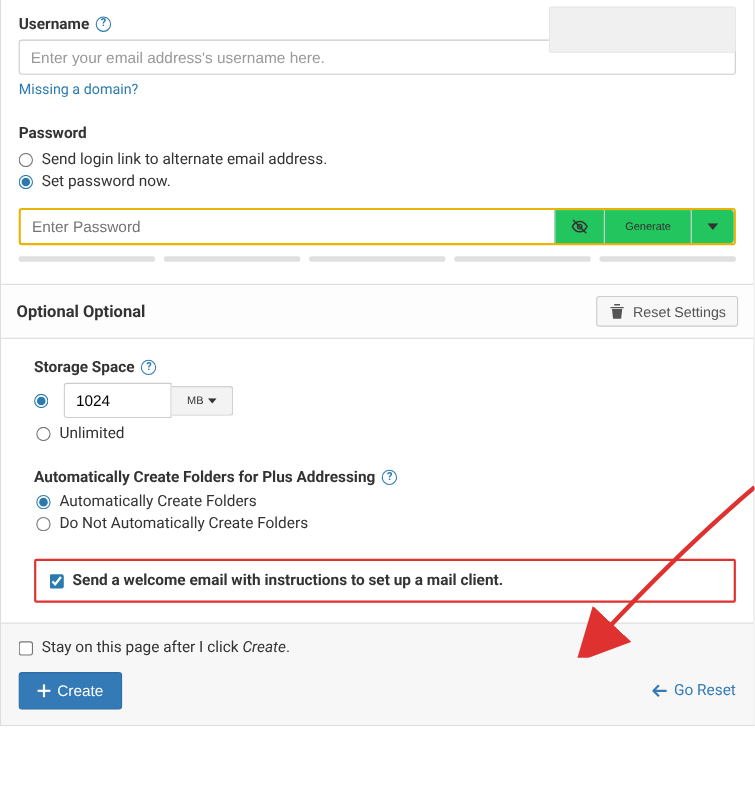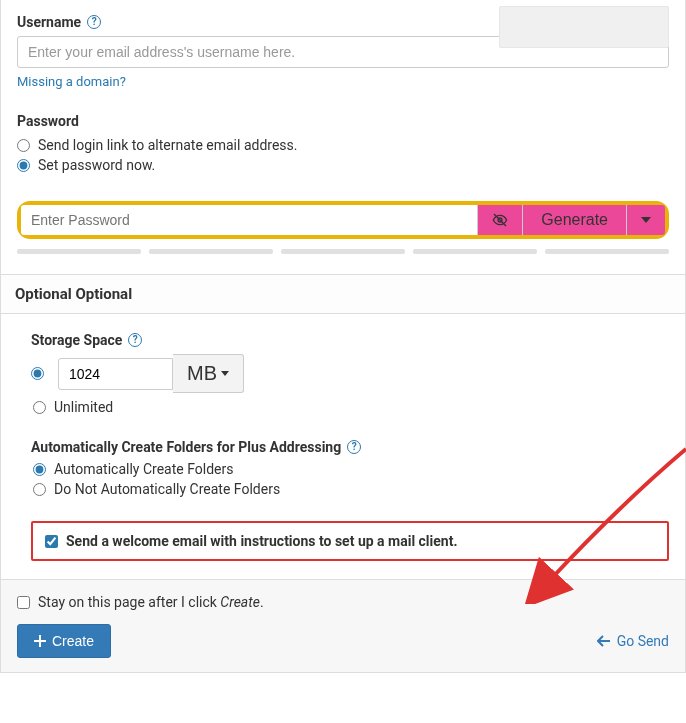--- a/index.html
+++ b/index.html
@@ -45,35 +45,35 @@
   .link-small { display: inline-block; margin-top: 6px; }
   .radio-row, .check-row {
     display: flex; align-items: center;
     margin: 4px 0;
     font-size: 14px;
     color: #333;
   }
   .radio-row input, .check-row input { margin-right: 8px; accent-color: #2a7ab0; }
   .pw-bar {
     display: flex; align-items: stretch;
-    border: 4px solid #eab308; border-radius: 13px;
-    margin-top: 28px;
+    border: 2px solid #eab308; border-radius: 3px;
+    margin-top: 16px;
   }
   .pw-bar .pw-input {
     flex: 1; border: none; outline: none;
     padding: 7px 10px; font-size: 14px;
     border-radius: 3px 0 0 3px;
   }
   .pw-btn {
     border: none; border-left: 1px solid #ccc;
-    background: #ec4899;
+    background: #22c55e;
     padding: 0 12px;
     display: flex; align-items: center; justify-content: flex-start;
     cursor: pointer;
-    font-size: 16px; color: #333;
+    font-size: 10px; color: #333;
   }
   .pw-btn.generate { padding: 0 18px; }
   .pw-btn.eye { padding: 0 14px; }
   .pw-btn.caret { padding: 0 14px; border-radius: 0 3px 3px 0; }
   .strength {
     display: flex; gap: 8px; margin-top: 10px;
   }
   .strength div {
     flex: 1; height: 5px; background: #e0e0e0; border-radius: 2px;
   }
@@ -101,26 +101,26 @@
   .opt-body {
     border-top: 1px solid #ddd;
     padding: 18px 16px 18px 30px;
     position: relative;
   }
   .storage-row {
     display: flex; align-items: center; gap: 0;
   }
   .storage-row input[type=radio] { margin-right: 14px; accent-color: #2a7ab0; }
   .storage-num {
-    width: 115px; border: 1px solid #ccc; border-radius: 3px 0 0 3px;
+    width: 98px; border: 1px solid #ccc; border-radius: 3px 0 0 3px;
     padding: 7px 10px; font-size: 14px;
   }
   .storage-unit {
     border: 1px solid #ccc; border-left: none; border-radius: 0 3px 3px 0;
-    background: #f3f3f3; padding: 7px 14px; font-size: 20px; color: #333;
+    background: #f3f3f3; padding: 7px 14px; font-size: 10px; color: #333;
     display: inline-flex; align-items: center; gap: 4px;
   }
   .sub-indent { margin-left: 2px; }
   .highlight-box {
     border: 2.5px solid #e03131;
     border-radius: 2px;
     padding: 10px 12px;
     margin-top: 24px;
     display: flex; align-items: center;
   }
@@ -205,20 +205,26 @@
           <div></div>
           <div></div>
           <div></div>
           <div></div>
       </div>
     </div>
   </div>
 
   <div class="opt-header">
     <h3>Optional Optional</h3>
+    <button class="reset-btn">
+      <svg class="icon" width="12" height="12" viewBox="0 0 24 24" fill="#555">
+          <path d="M3 6h18v2H3zM8 2h8v2H8zM5 9h14l-1.5 13h-11z"></path>
+        </svg>
+      <span>Reset Settings</span>
+    </button>
   </div>
 
   <div class="opt-body">
 
     <div class="field-group">
       <div class="label-row">
         <span>Storage Space</span>
         <span class="help-icon">?</span>
       </div>
       <div class="storage-row" style="margin:6px 0;">
@@ -278,17 +284,17 @@
       <svg width="12" height="12" viewBox="0 0 12 12" fill="#fff">
           <rect x="5" y="0" width="2" height="12"></rect>
           <rect x="0" y="5" width="12" height="2"></rect>
         </svg>
       <span>Create</span>
     </button>
     <a href="#" class="goback">
       <svg width="14" height="12" viewBox="0 0 14 12" fill="none" stroke="#337ab7" stroke-width="2">
           <path d="M6 1L1 6l5 5M1 6h12"></path>
         </svg>
-      <span>Go Send</span>
+      <span>Go Reset</span>
     </a>
   </div>
 
 </div>
 
 </body></html>

